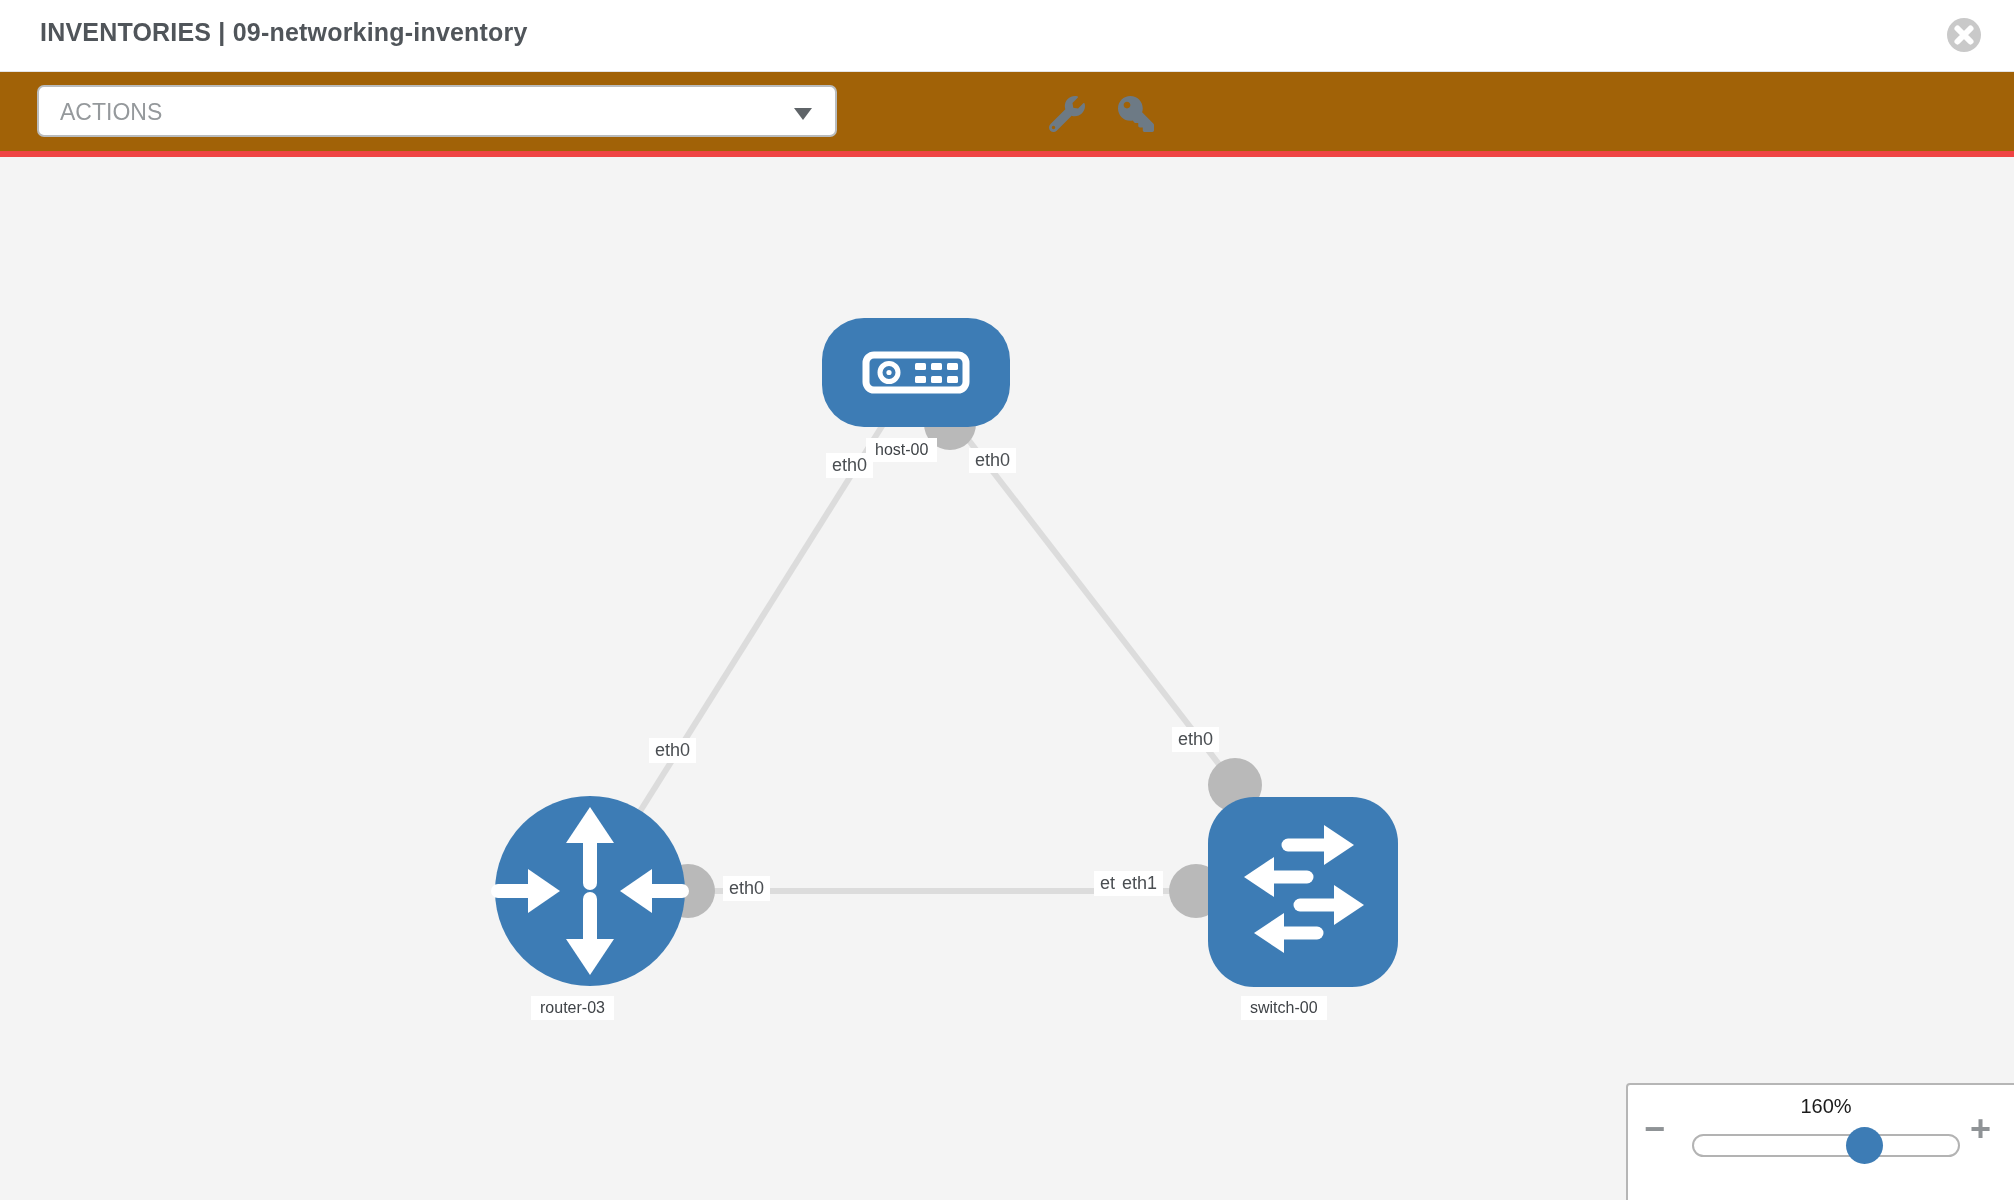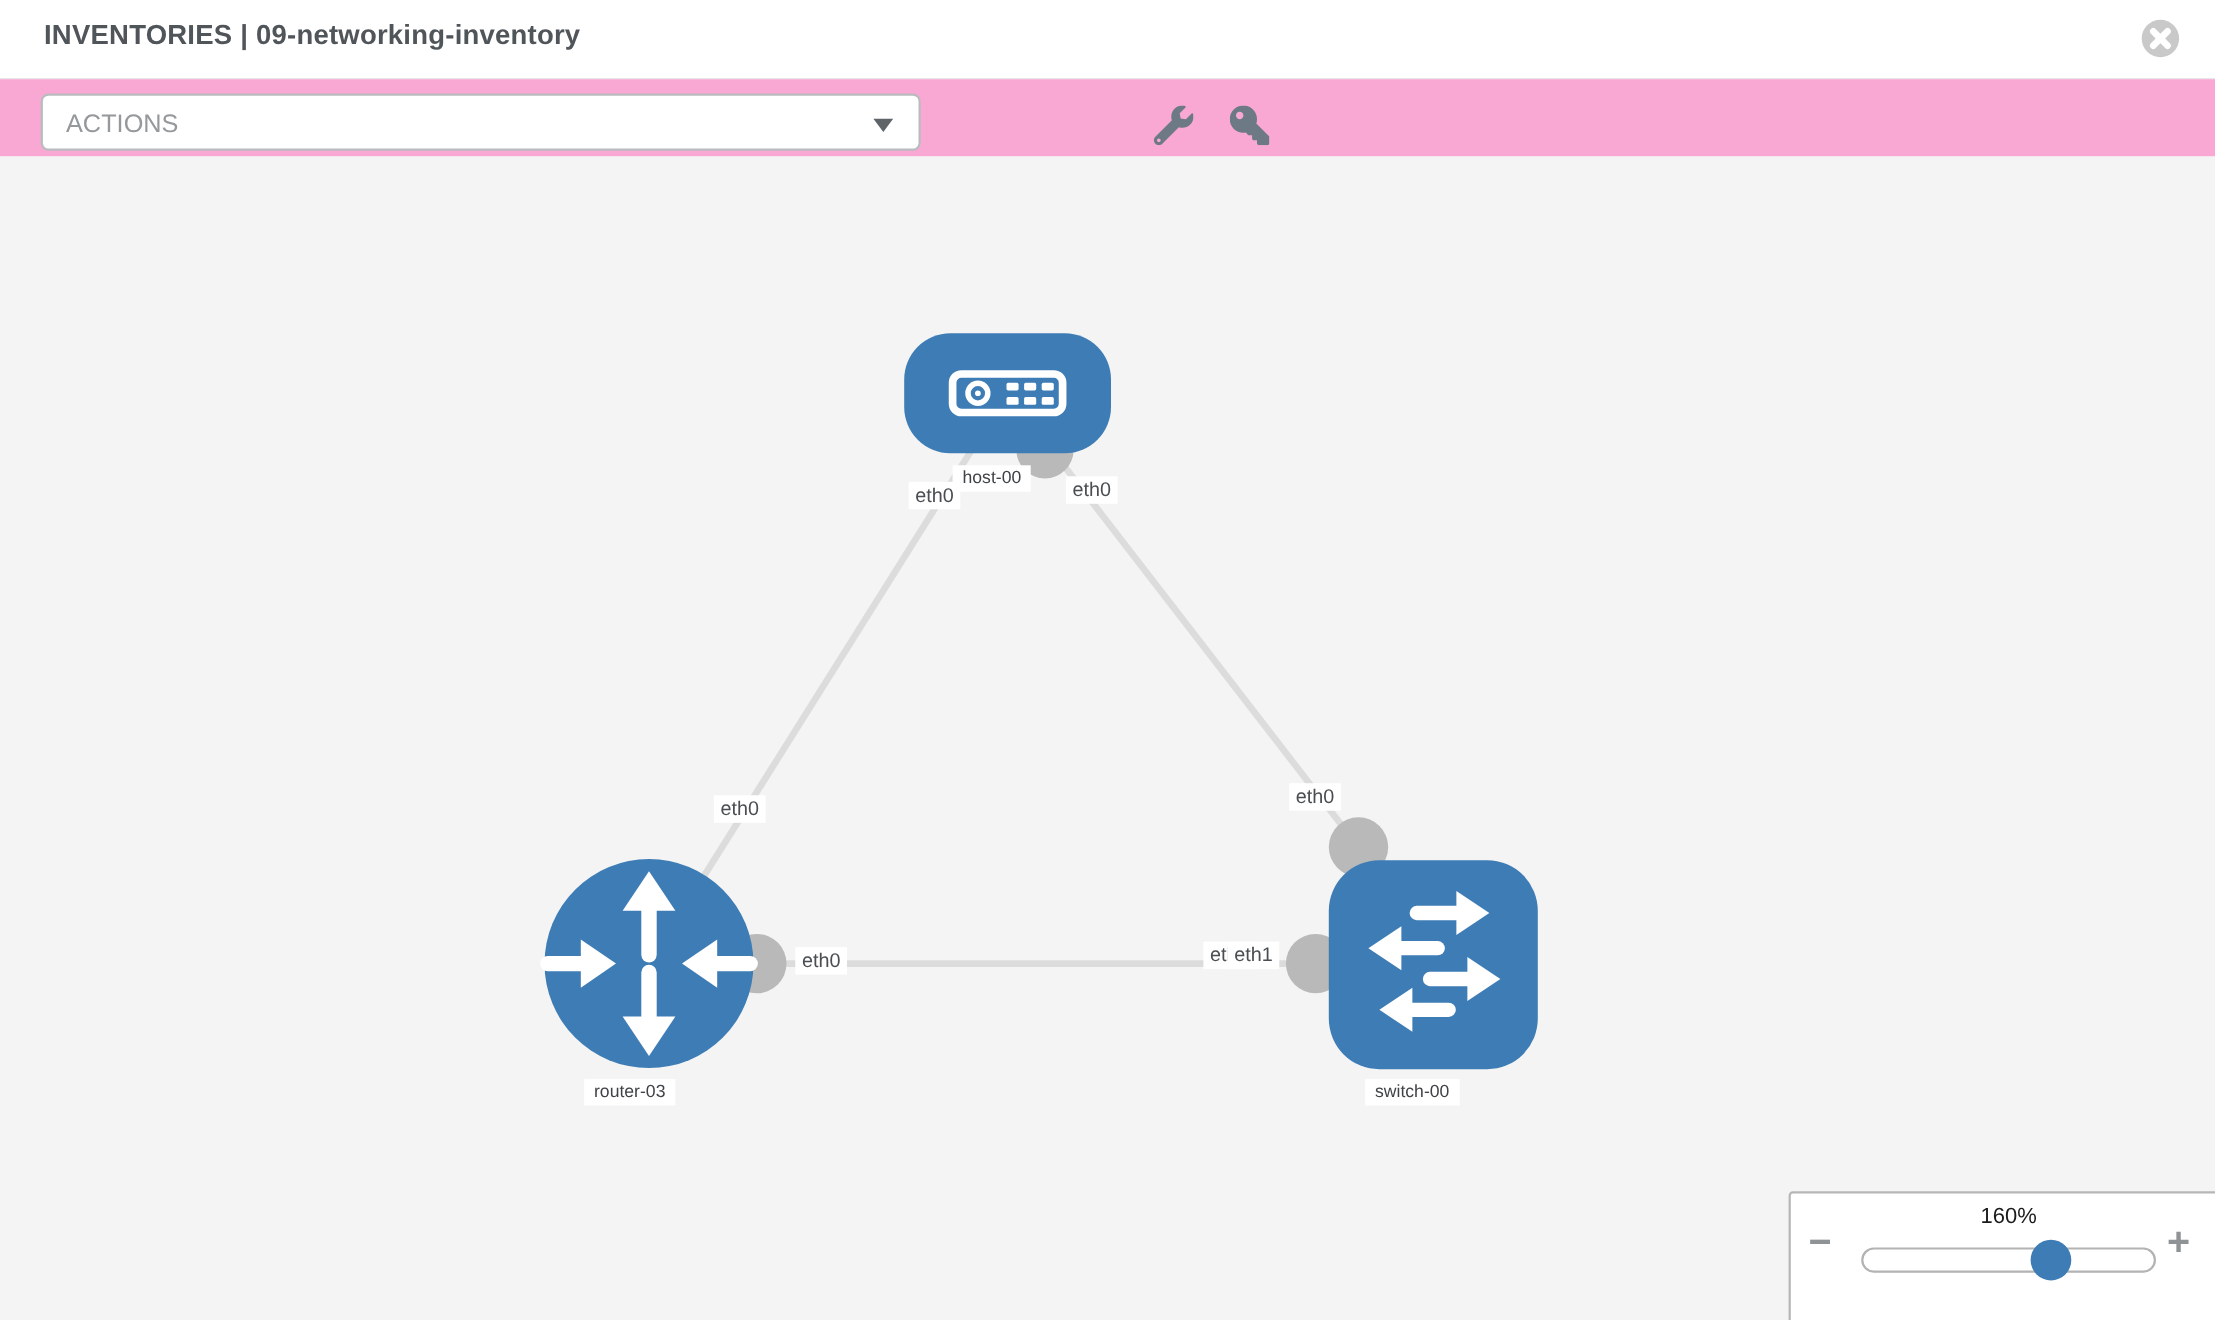--- a/index.html
+++ b/index.html
@@ -9,37 +9,37 @@
   
   .header { position:absolute; left:0; top:0; width:2014px; height:72px;
     background:#ffffff; border-bottom:1px solid #e4e4e4; }
   .header-title { position:absolute; left:40px; top:18px; font-size:25px;
     font-weight:700; color:#50555a; letter-spacing:0.2px; }
   .close-btn { position:absolute; left:1946px; top:17px; width:36px; height:36px;
     cursor:pointer; }
 
   
   .toolbar { position:absolute; left:0; top:72px; width:2014px; height:85px;
-    background:#f9a8d4; border-bottom:6px solid #ef4444; }
+    background:#a16207; border-bottom:6px solid #ef4444; }
   .dropdown { position:absolute; top:13px; height:52px; background:#ffffff;
     border:2px solid #b9bcbe; border-radius:7px; cursor:pointer; }
   .dropdown-label { position:absolute; left:21px; top:12px; font-size:23px;
     color:#95999c; }
   .caret { position:absolute; right:23px; top:21px; width:0; height:0;
     border-left:9px solid transparent; border-right:9px solid transparent;
     border-top:12px solid #5f6468; }
   .dd-actions { left:37px;  width:800px; }
   .dd-search  { left:1183px; width:796px; }
   .tool-icon { position:absolute; top:24px; width:36px; height:36px; cursor:pointer; }
   .tool-icon svg { width:36px; height:36px; fill:#6d7a85; }
   .ti-wrench { left:1049px; }
   .ti-key    { left:1118px; }
 
   
-  .canvas { position:absolute; left:0; top:142px; width:2014px; height:914px;
+  .canvas { position:absolute; left:0; top:157px; width:2014px; height:914px;
     background:#f4f4f4; }
   .canvas svg.topo { position:absolute; left:0; top:0; }
 
   
   .chip { position:absolute; background:#ffffff; color:#4a4e52;
     white-space:nowrap; line-height:1.15; }
   .chip.node-label { font-size:16px; padding:3px 9px; color:#3f4347; }
   .chip.if-label   { font-size:18px; padding:2px 6px; }
 
   

